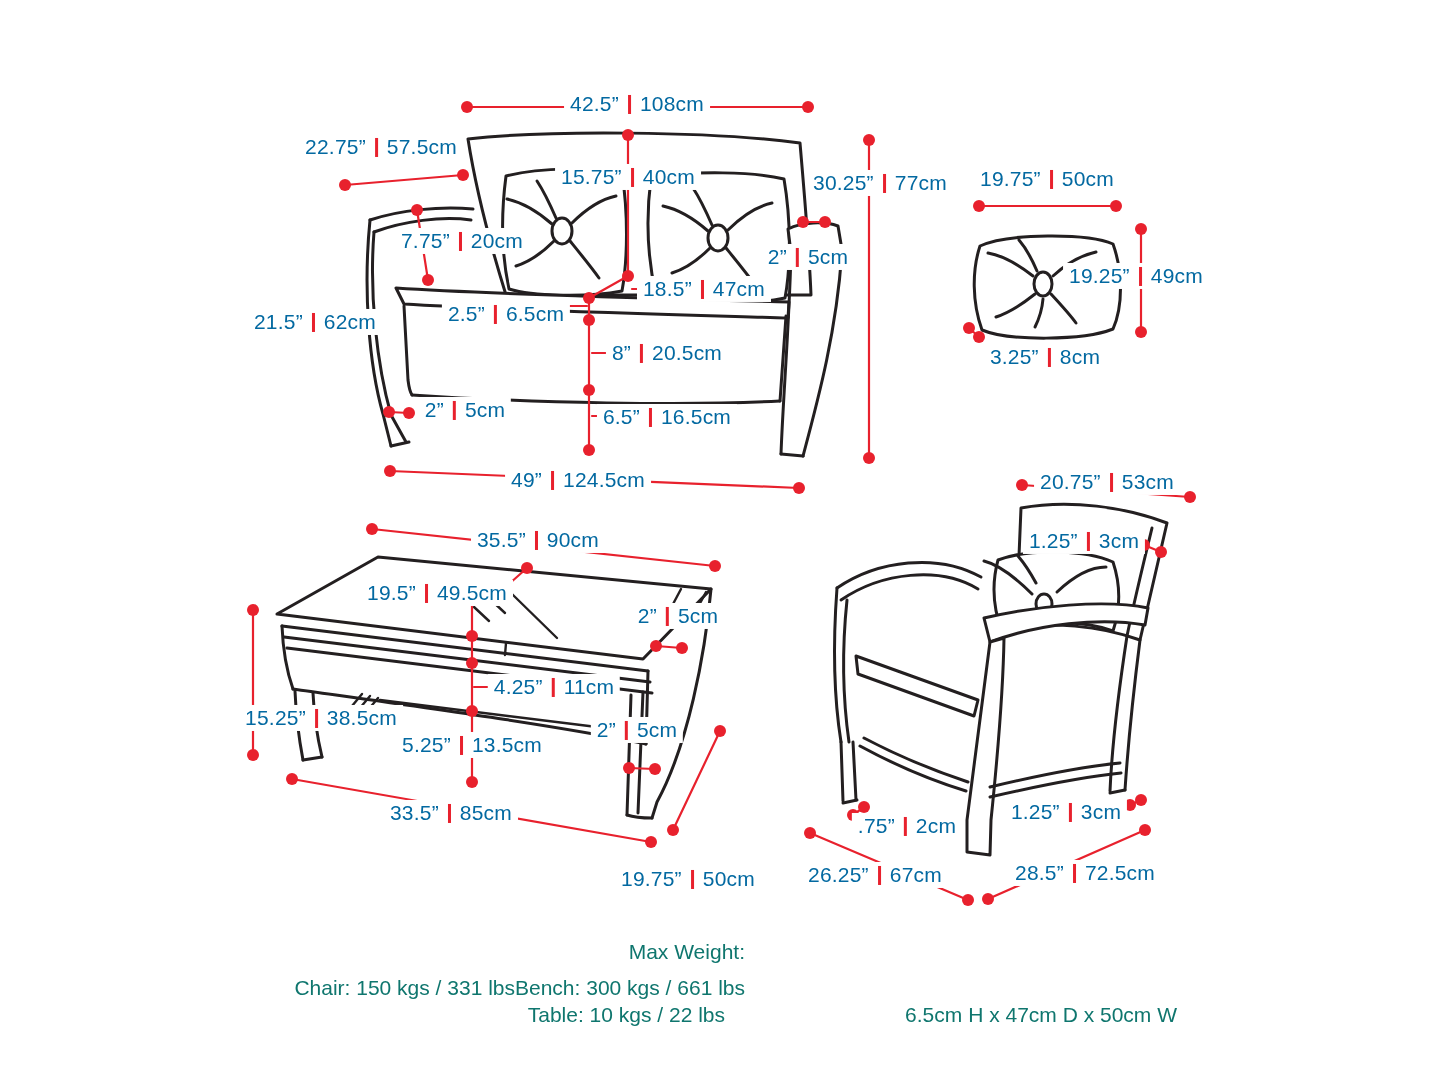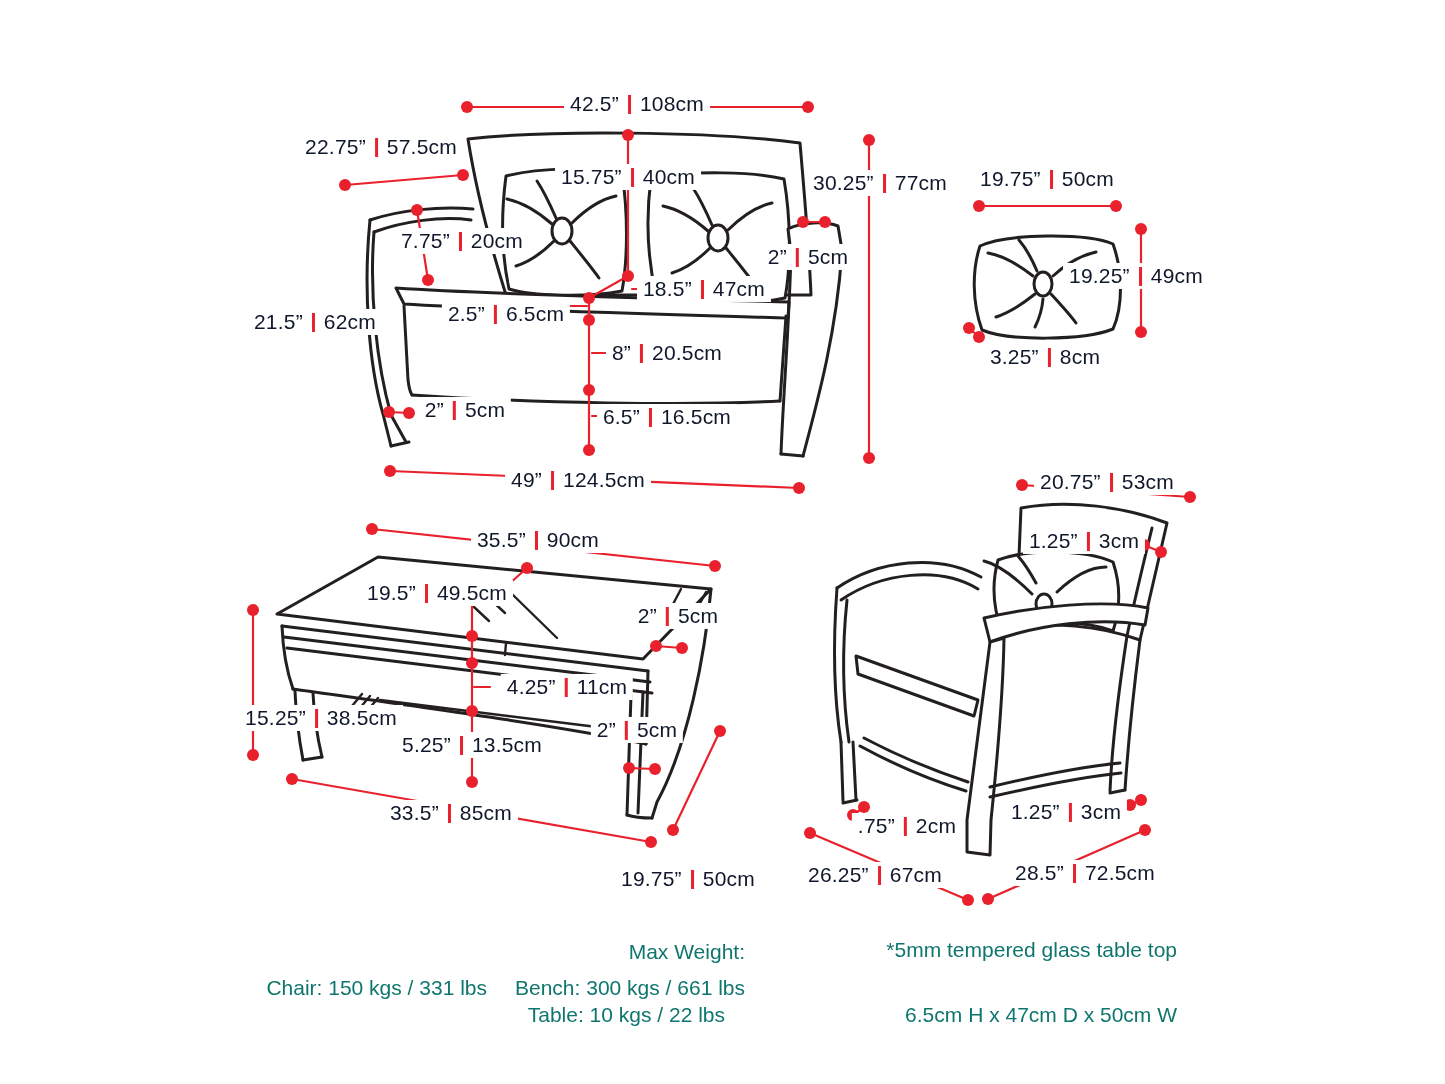--- a/index.html
+++ b/index.html
@@ -13,35 +13,35 @@
   #art{position:absolute;left:0;top:0;}
   .dim{
     position:absolute;
     transform:translate(-50%,-50%);
     display:flex;align-items:center;
     white-space:nowrap;
     background:#ffffff;
     padding:2px 6px;
     font-size:21px;
     letter-spacing:.2px;
-    color:#0f172a;
+    color:#0369a1;
     line-height:1.05;
   }
   .dim .sep{
     display:inline-block;width:3px;height:19px;
     background:#e8212d;margin:0 9px;flex:0 0 auto;
   }
   .note{
     position:absolute;
     transform:translateY(-50%);
     white-space:nowrap;
     font-size:21px;color:#0f766e;
     text-align:right;
   }
-  .note .gap{margin-left:28px;}
+  .note .gap{}
 </style>
 </head>
 <body>
 
 <div id="canvas">
 
   <svg id="art" width="1445" height="1084" viewBox="0 0 1445 1084">
 
     <g fill="none" stroke="#231f20" stroke-width="3" stroke-linecap="round" stroke-linejoin="round">
 
@@ -345,21 +345,21 @@
   <div class="dim" style="left:437px;top:593px">
       <span>19.5”</span>
       <i class="sep"></i>
       <span>49.5cm</span>
     </div>
   <div class="dim" style="left:678px;top:616px">
       <span>2”</span>
       <i class="sep"></i>
       <span>5cm</span>
     </div>
-  <div class="dim" style="left:567px;top:687px">
+  <div class="dim" style="left:554px;top:687px">
       <span>4.25”</span>
       <i class="sep"></i>
       <span>11cm</span>
     </div>
   <div class="dim" style="left:321px;top:718px">
       <span>15.25”</span>
       <i class="sep"></i>
       <span>38.5cm</span>
     </div>
   <div class="dim" style="left:637px;top:730px">
@@ -413,16 +413,15 @@
       <i class="sep"></i>
       <span>72.5cm</span>
     </div>
 
   <div class="note" style="right:700px;top:952px">Max Weight:</div>
   <div class="note" style="right:700px;top:988px">
     <span>Chair: 150 kgs / 331 lbs</span><span class="gap">Bench: 300 kgs / 661 lbs</span>
   </div>
   <div class="note" style="right:720px;top:1015px">Table: 10 kgs / 22 lbs</div>
 
-  <div class="note" style="right:268px;top:950px">*5mm tempered glass table top</div>
   <div class="note" style="right:268px;top:1015px">6.5cm H x 47cm D x 50cm W</div>
 
 </div>
 
 </body></html>

